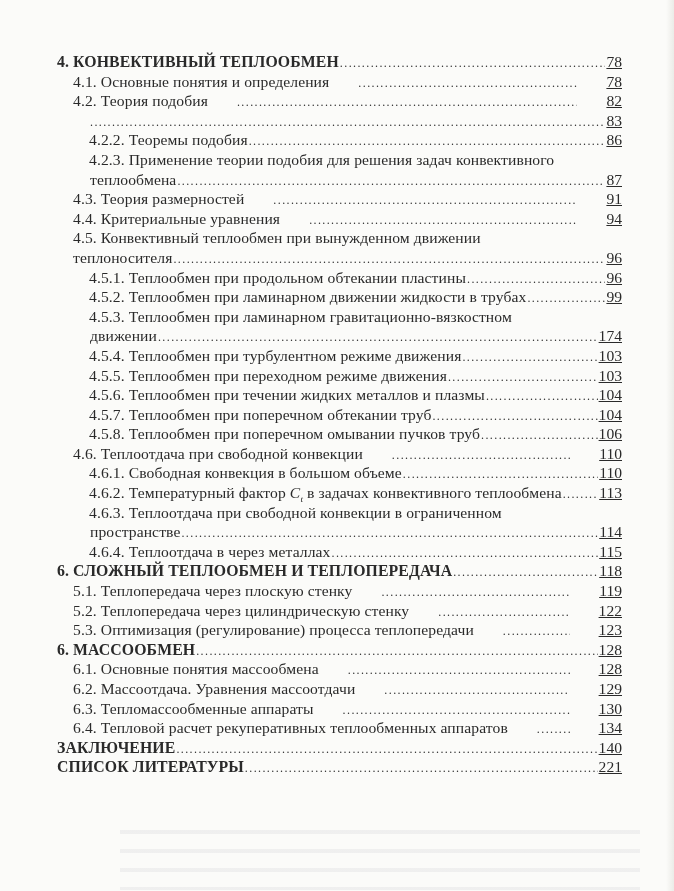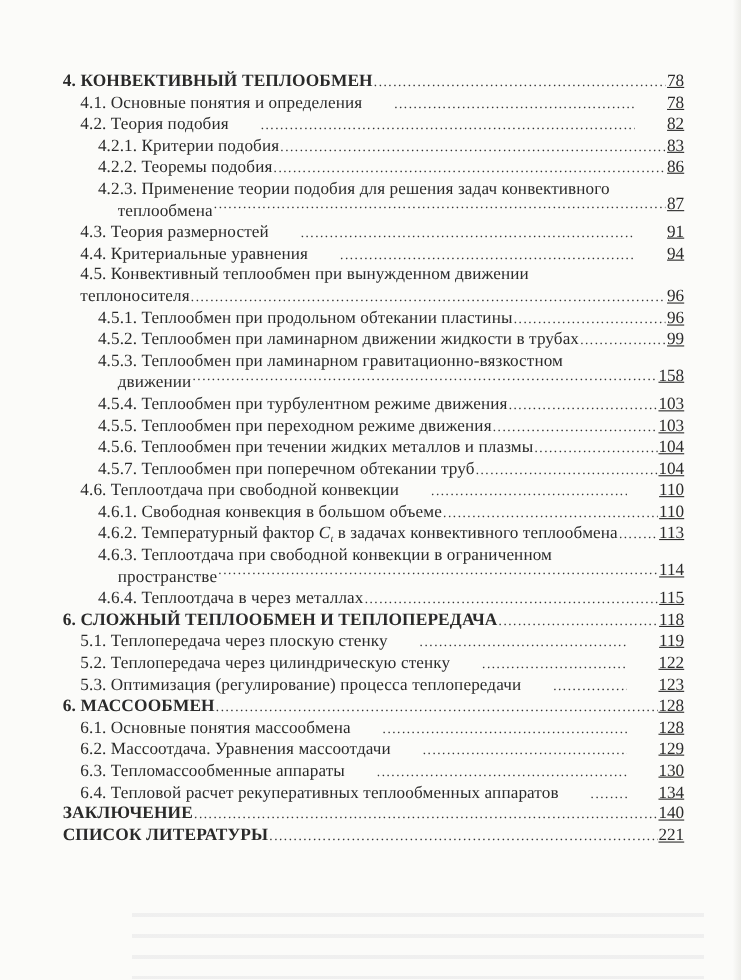--- a/index.html
+++ b/index.html
@@ -49,25 +49,24 @@
   .entry {
     position: absolute;
     right: 52px;
     display: flex;
     align-items: baseline;
   }
   .entry.l1 { left: 57px; }
   .entry.l2 { left: 73px; gap: 28px; }
   .entry.l3 { left: 89px; }
   .entry.cont2 { left: 73px; justify-content: space-between; }
-  .entry.cont3 { left: 107px; align-items: center; }
+  .entry.cont3 { left: 90px; }
   .title {
     flex: 0 0 auto;
     letter-spacing: 0.1px;
-    margin-top: 12px;
   }
   .dots {
     flex: 1 1 auto;
     overflow: hidden;
     font-weight: normal;
     margin: 0 1px;
     letter-spacing: 1.4px;
     font-size: 12px;
     color: #333;
   }
@@ -106,21 +105,20 @@
     </div>
     <div class="row">
       <div class="entry l2">
         <span class="title">4.2. Теория подобия</span>
         <span class="dots"></span>
         <span class="page">82</span>
       </div>
     </div>
     <div class="row">
       <div class="entry l3">
-        <span class="title">4.2.1. Критерии подобия</span>
         <span class="dots"></span>
         <span class="page">83</span>
       </div>
     </div>
     <div class="row">
       <div class="entry l3">
         <span class="title">4.2.2. Теоремы подобия</span>
         <span class="dots"></span>
         <span class="page">86</span>
       </div>
@@ -179,21 +177,21 @@
     </div>
     <div class="row">
       <div class="entry l3 noleader">
         <span class="title">4.5.3. Теплообмен при ламинарном гравитационно-вязкостном</span>
       </div>
     </div>
     <div class="row">
       <div class="entry cont3">
         <span class="title">движении</span>
         <span class="dots"></span>
-        <span class="page">158</span>
+        <span class="page">174</span>
       </div>
     </div>
     <div class="row">
       <div class="entry l3">
         <span class="title">4.5.4. Теплообмен при турбулентном режиме движения</span>
         <span class="dots"></span>
         <span class="page">103</span>
       </div>
     </div>
     <div class="row">
@@ -208,20 +206,27 @@
         <span class="title">4.5.6. Теплообмен при течении жидких металлов и плазмы</span>
         <span class="dots"></span>
         <span class="page">104</span>
       </div>
     </div>
     <div class="row">
       <div class="entry l3">
         <span class="title">4.5.7. Теплообмен при поперечном обтекании труб</span>
         <span class="dots"></span>
         <span class="page">104</span>
+      </div>
+    </div>
+    <div class="row">
+      <div class="entry l3">
+        <span class="title">4.5.8. Теплообмен при поперечном омывании пучков труб</span>
+        <span class="dots"></span>
+        <span class="page">106</span>
       </div>
     </div>
     <div class="row">
       <div class="entry l2">
         <span class="title">4.6. Теплоотдача при свободной конвекции</span>
         <span class="dots"></span>
         <span class="page">110</span>
       </div>
     </div>
     <div class="row">

